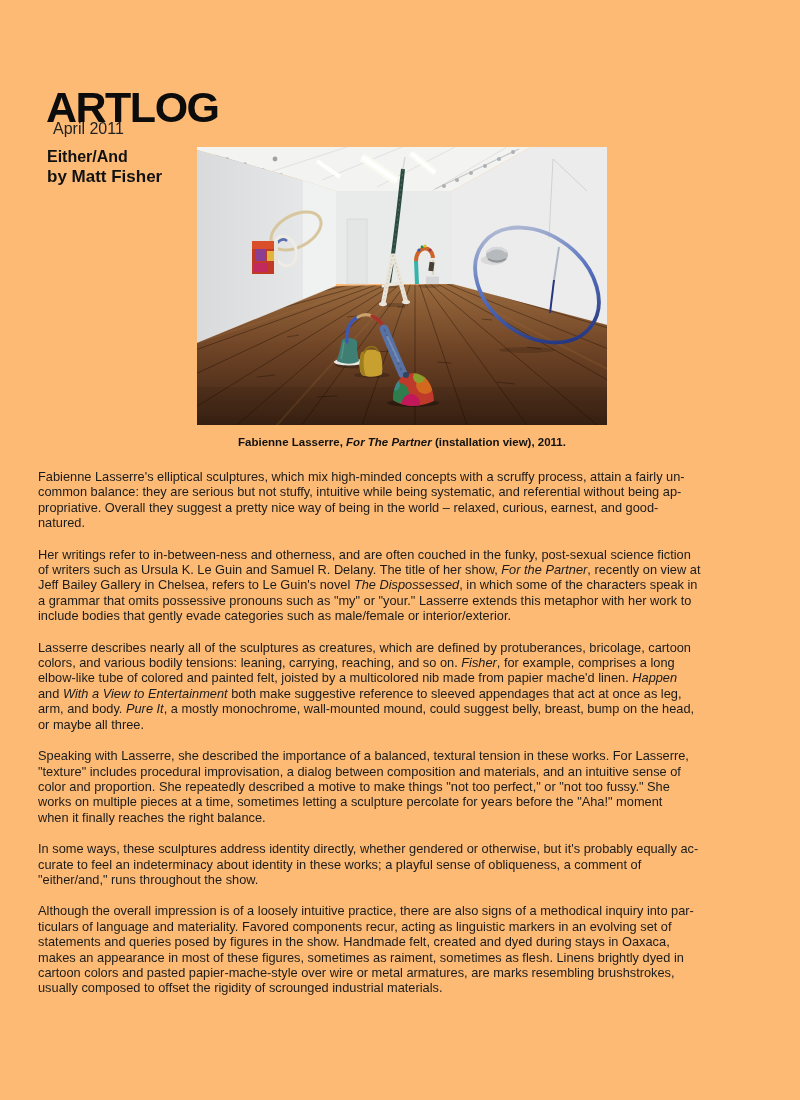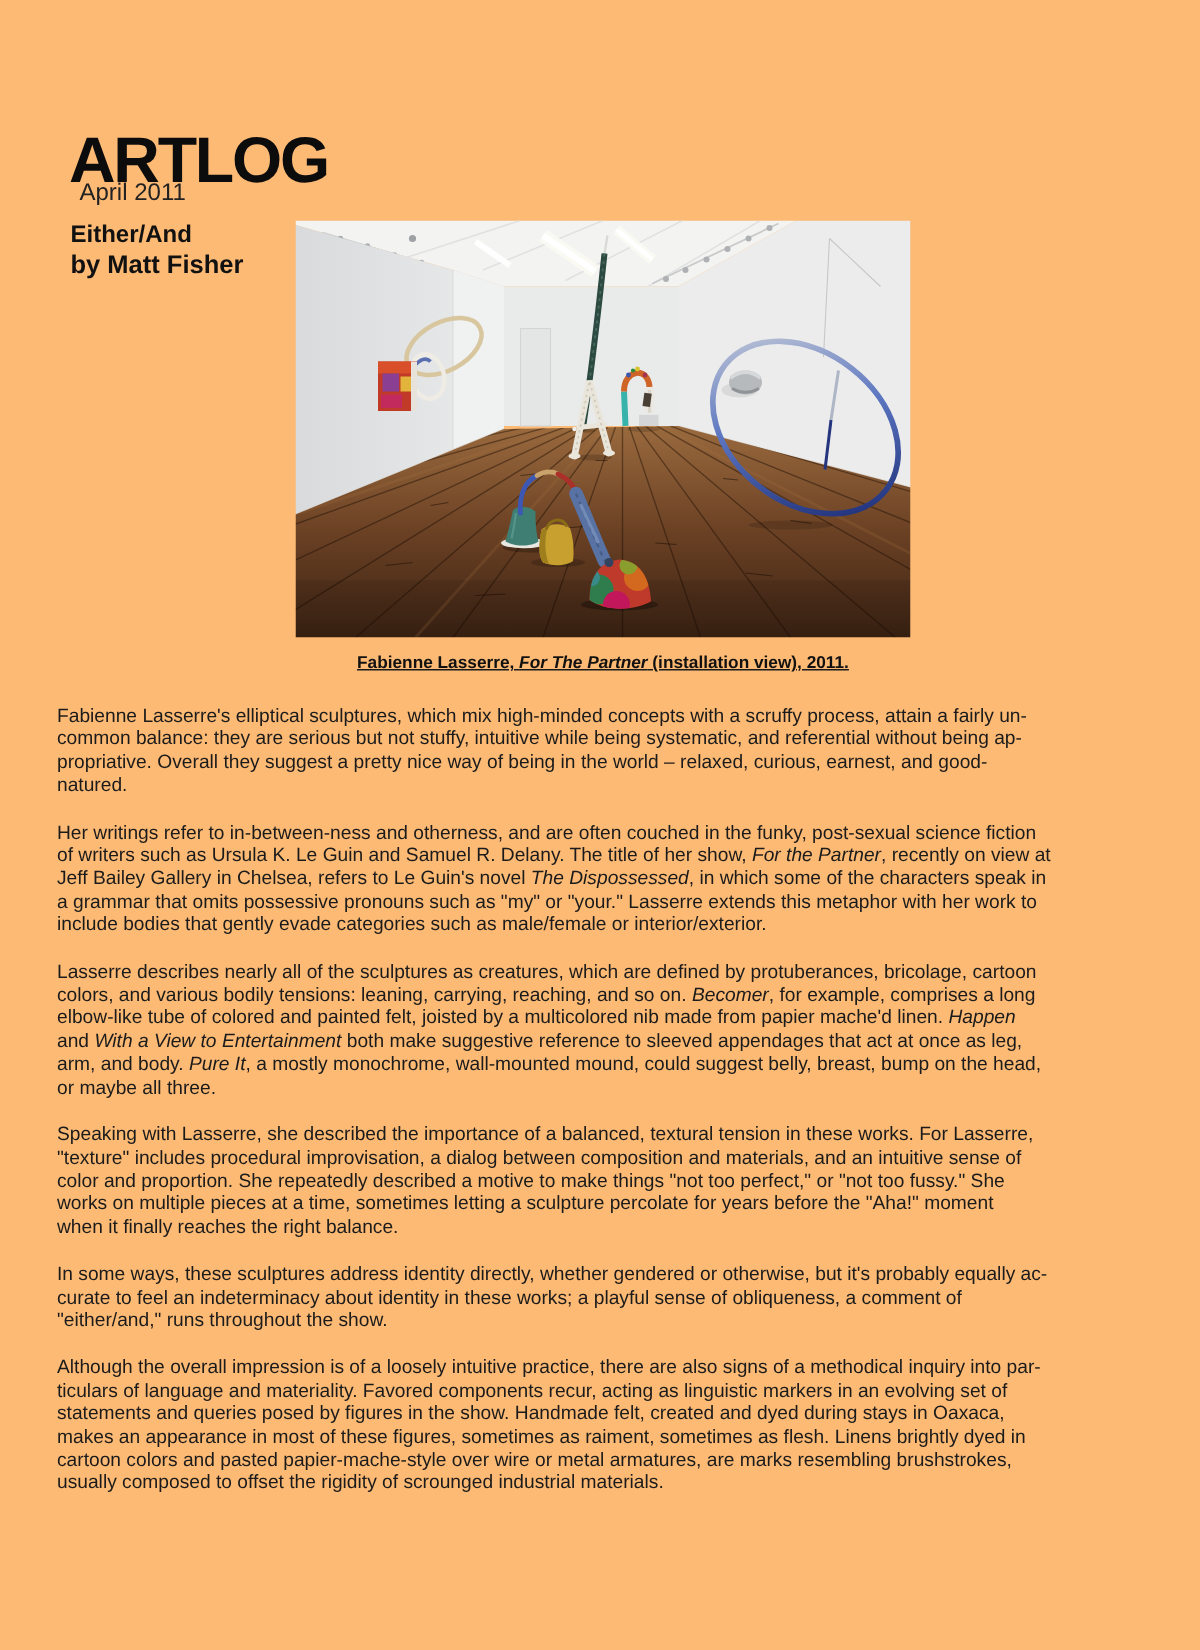--- a/index.html
+++ b/index.html
@@ -2,21 +2,21 @@
 <html><head>
 <meta charset="utf-8">
 <style>
   html,body{margin:0;padding:0;background:#ffffff;}
   body{font-family:"Liberation Sans",sans-serif;color:#1b1b1b;}
   .page{position:relative;width:800px;height:1100px;background:#fdba74;overflow:hidden;}
   .logo{position:absolute;left:46px;top:86px;font-size:43px;font-weight:bold;letter-spacing:-1.5px;color:#0c0c0c;line-height:1;}
   .date{position:absolute;left:53px;top:120px;font-size:16px;color:#222;}
   .title{position:absolute;left:47px;top:149px;font-size:16px;font-weight:bold;line-height:1.05;color:#111;}
   .byline{position:absolute;left:47px;top:167px;font-size:17px;font-weight:bold;color:#111;}
-  figure.photo{position:absolute;left:197px;top:147px;width:410px;margin:0;padding:0;text-decoration:underline;}
+  figure.photo{position:absolute;left:197px;top:147px;width:410px;margin:0;padding:0;}
   figure.photo svg{display:block;width:410px;height:278px;}
   figcaption{margin-top:9px;text-align:center;font-weight:bold;font-size:11.5px;line-height:16.5px;color:#111;}
   main.body{position:absolute;left:38px;top:469px;width:756px;font-size:12.8px;line-height:15.4px;color:#1b1b1b;}
   main.body p{margin:0 0 16px 0;white-space:pre-line;}
 </style>
 </head>
 <body>
 
 <div class="page">
 
@@ -225,21 +225,21 @@
     <p>Fabienne Lasserre's elliptical sculptures, which mix high-minded concepts with a scruffy process, attain a fairly un-
 common balance: they are serious but not stuffy, intuitive while being systematic, and referential without being ap-
 propriative. Overall they suggest a pretty nice way of being in the world – relaxed, curious, earnest, and good-
 natured.</p>
     <p>Her writings refer to in-between-ness and otherness, and are often couched in the funky, post-sexual science fiction
 of writers such as Ursula K. Le Guin and Samuel R. Delany. The title of her show, <i>For the Partner</i>, recently on view at
 Jeff Bailey Gallery in Chelsea, refers to Le Guin's novel <i>The Dispossessed</i>, in which some of the characters speak in
 a grammar that omits possessive pronouns such as "my" or "your." Lasserre extends this metaphor with her work to
 include bodies that gently evade categories such as male/female or interior/exterior.</p>
     <p>Lasserre describes nearly all of the sculptures as creatures, which are defined by protuberances, bricolage, cartoon
-colors, and various bodily tensions: leaning, carrying, reaching, and so on. <i>Becomer</i>, for example, comprises a long
+colors, and various bodily tensions: leaning, carrying, reaching, and so on. <i>Fisher</i>, for example, comprises a long
 elbow-like tube of colored and painted felt, joisted by a multicolored nib made from papier mache'd linen. <i>Happen</i>
 and <i>With a View to Entertainment</i> both make suggestive reference to sleeved appendages that act at once as leg,
 arm, and body. <i>Pure It</i>, a mostly monochrome, wall-mounted mound, could suggest belly, breast, bump on the head,
 or maybe all three.</p>
     <p>Speaking with Lasserre, she described the importance of a balanced, textural tension in these works. For Lasserre,
 "texture" includes procedural improvisation, a dialog between composition and materials, and an intuitive sense of
 color and proportion. She repeatedly described a motive to make things "not too perfect," or "not too fussy." She
 works on multiple pieces at a time, sometimes letting a sculpture percolate for years before the "Aha!" moment
 when it finally reaches the right balance.</p>
     <p>In some ways, these sculptures address identity directly, whether gendered or otherwise, but it's probably equally ac-

